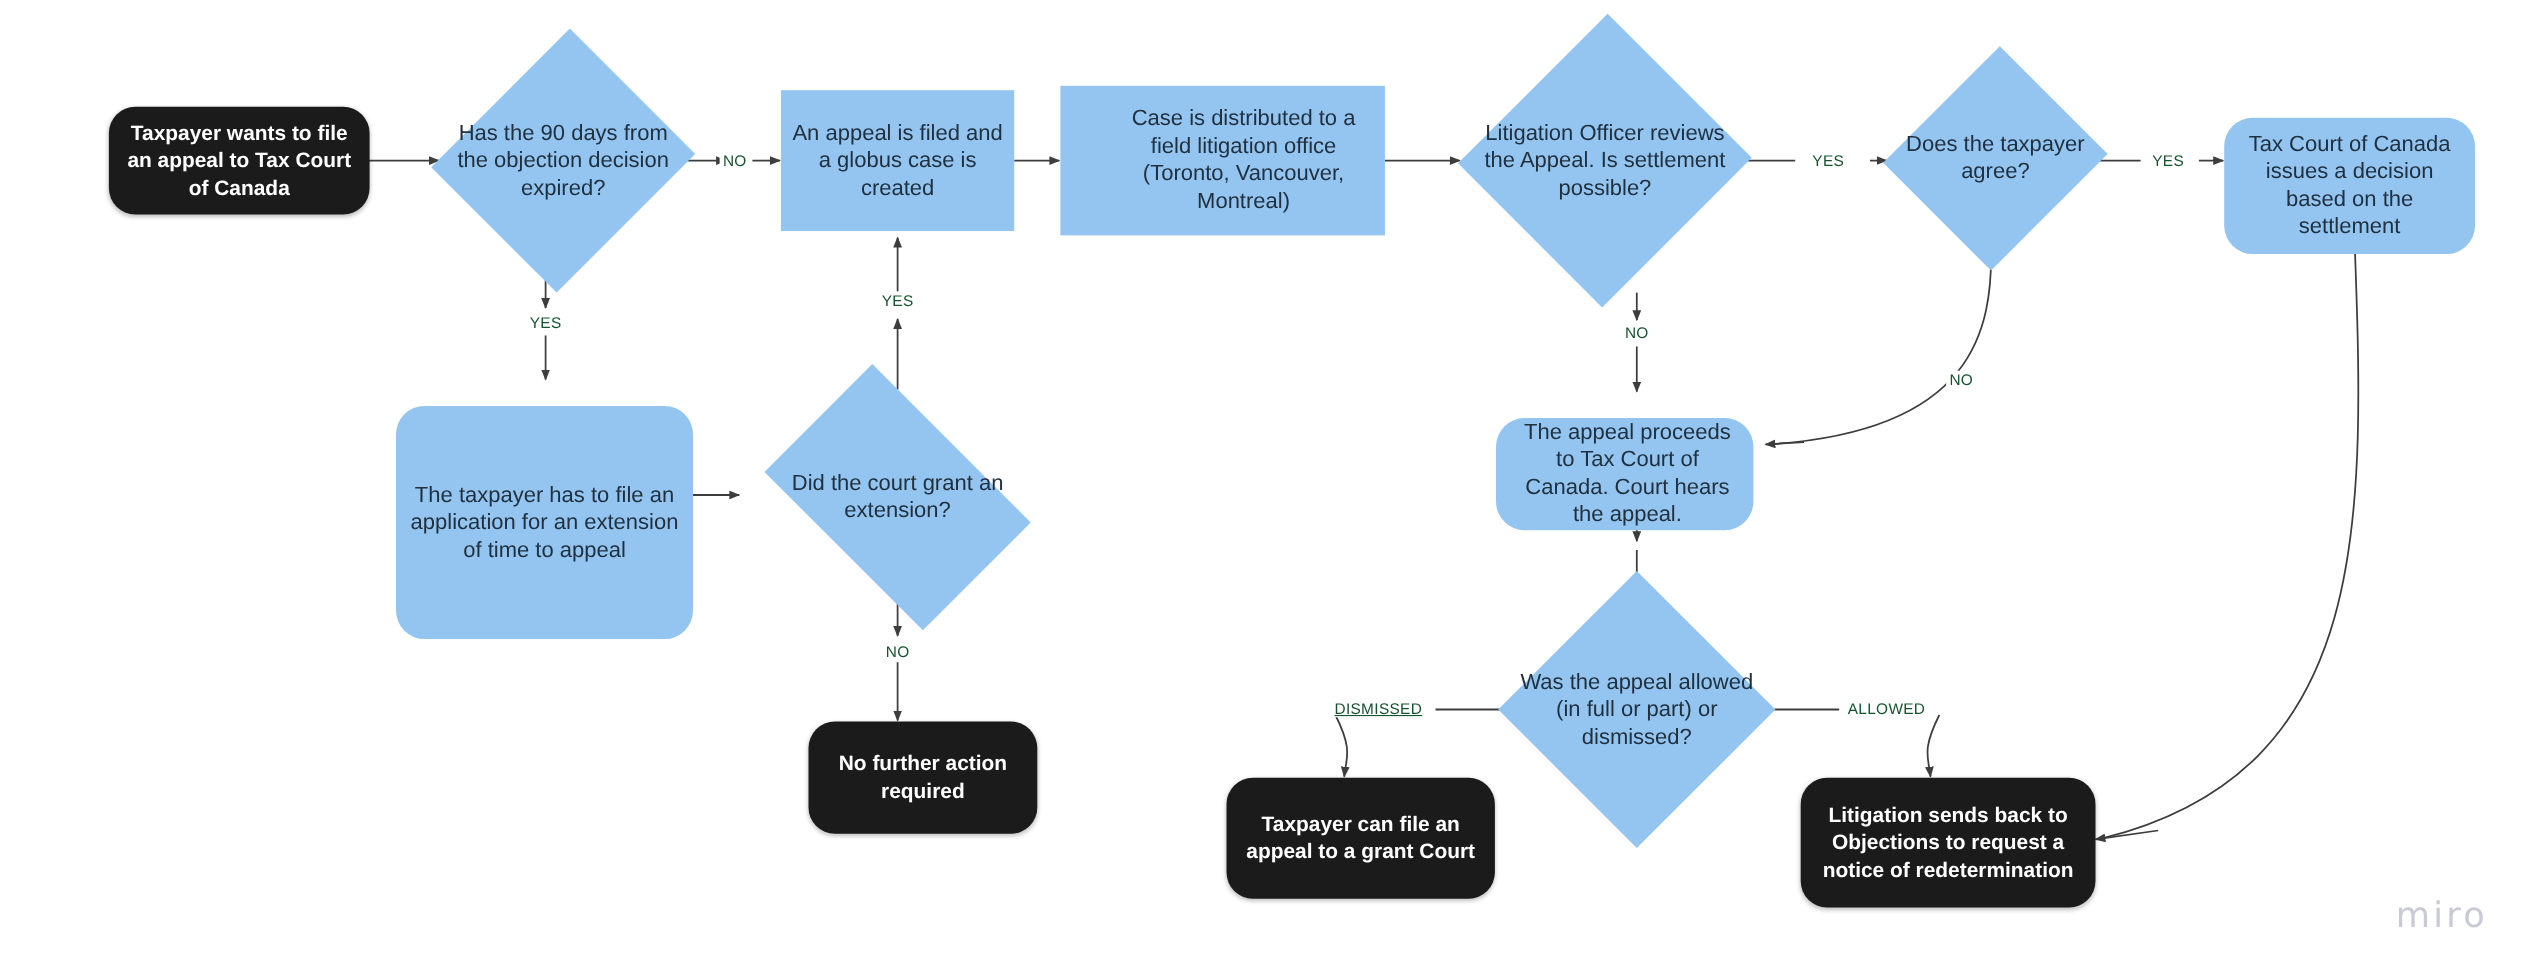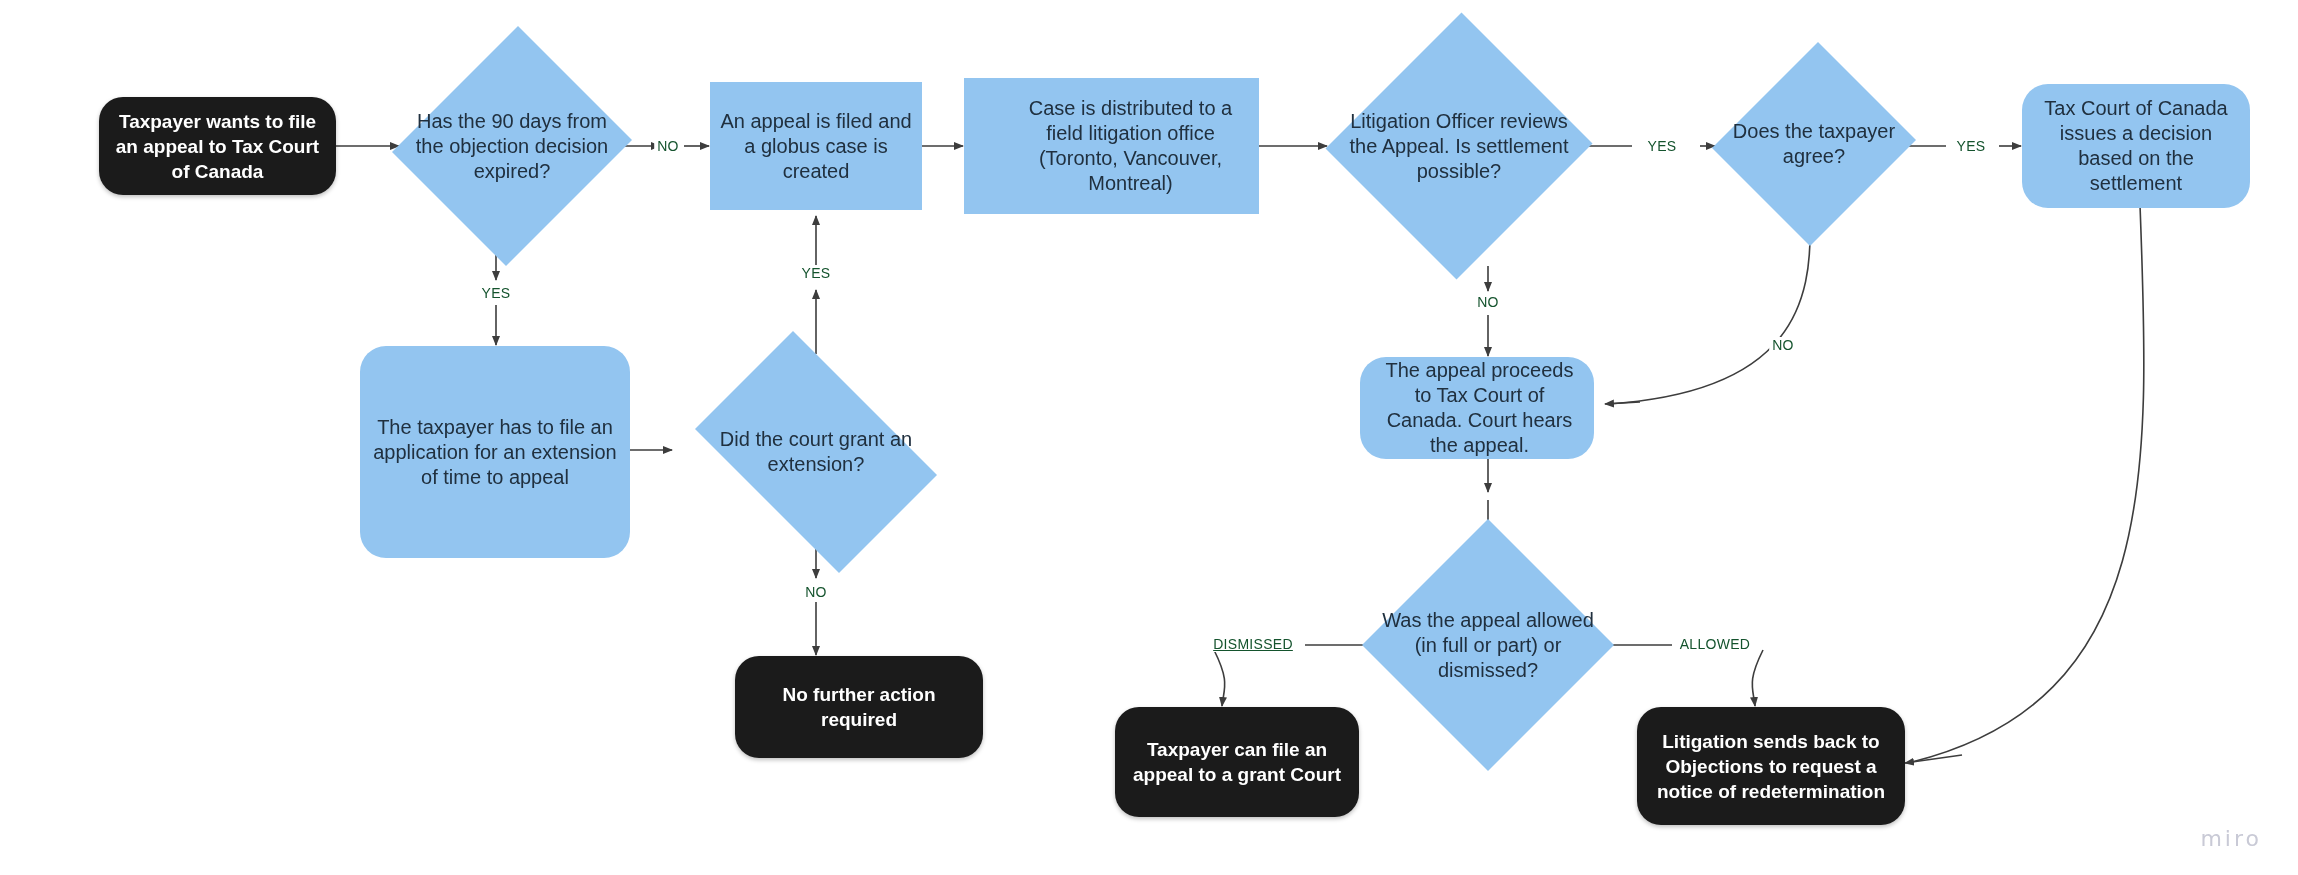--- a/index.html
+++ b/index.html
@@ -11,20 +11,21 @@
   #canvas{position:absolute;inset:0;width:2298px;height:875px;}
   #edges{position:absolute;left:0;top:0;width:2298px;height:875px;pointer-events:none;}
 
   .node{position:absolute;box-sizing:border-box;display:flex;align-items:center;justify-content:center;text-align:center;}
 
   
   .n-round{
     background:#93c5f0;border-radius:26px;color:#20303f;
     font-size:20px;line-height:25px;font-weight:400;
     padding:6px 12px;
+    margin-top:23px;
   }
   
   .n-rect{
     background:#93c5f0;color:#20303f;
     font-size:20px;line-height:25px;font-weight:400;
     padding:6px 10px;
   }
   
   .n-dark{
     background:#1b1b1b;border-radius:24px;color:#ffffff;
@@ -47,21 +48,21 @@
   }
 
   .edge-label{
     position:absolute;transform:translate(-50%,-50%);
     font-size:14px;color:#14532d;letter-spacing:.3px;
     background:#ffffff;padding:0 3px;white-space:nowrap;
   }
 
   .watermark{
     position:absolute;right:36px;bottom:24px;
-    font-size:22px;color:#c9cad6;letter-spacing:3px;
+    font-size:32px;color:#c9cad6;letter-spacing:3px;
     font-family:"DejaVu Sans",sans-serif;
   }
 </style>
 </head>
 <body>
 
 <div id="canvas">
 
   <svg id="edges" viewBox="0 0 2298 875" xmlns="http://www.w3.org/2000/svg">
     <defs>
@@ -150,21 +151,21 @@
 
   <div class="node n-round" style="left:360px;top:346px;width:270px;height:212px;">
     <span>The taxpayer has to file an application for an extension of time to appeal</span>
   </div>
 
   <div class="node n-diamond" style="left:672px;top:354px;width:288px;height:196px;">
     <div class="dshape"></div>
     <div class="dtext">Did the court grant an extension?</div>
   </div>
 
-  <div class="node n-dark" style="left:710px;top:656px;width:248px;height:102px;">
+  <div class="node n-dark" style="left:710px;top:656px;width:208px;height:102px;">
     <span>No further action required</span>
   </div>
 
   <div class="node n-round" style="left:1360px;top:357px;width:234px;height:102px;padding-left:17px;">
     <span>The appeal proceeds to Tax Court of Canada. Court hears the appeal.</span>
   </div>
 
   <div class="node n-diamond" style="left:1362px;top:519px;width:252px;height:252px;">
     <div class="dshape"></div>
     <div class="dtext">Was the appeal allowed (in full or part) or dismissed?</div>

